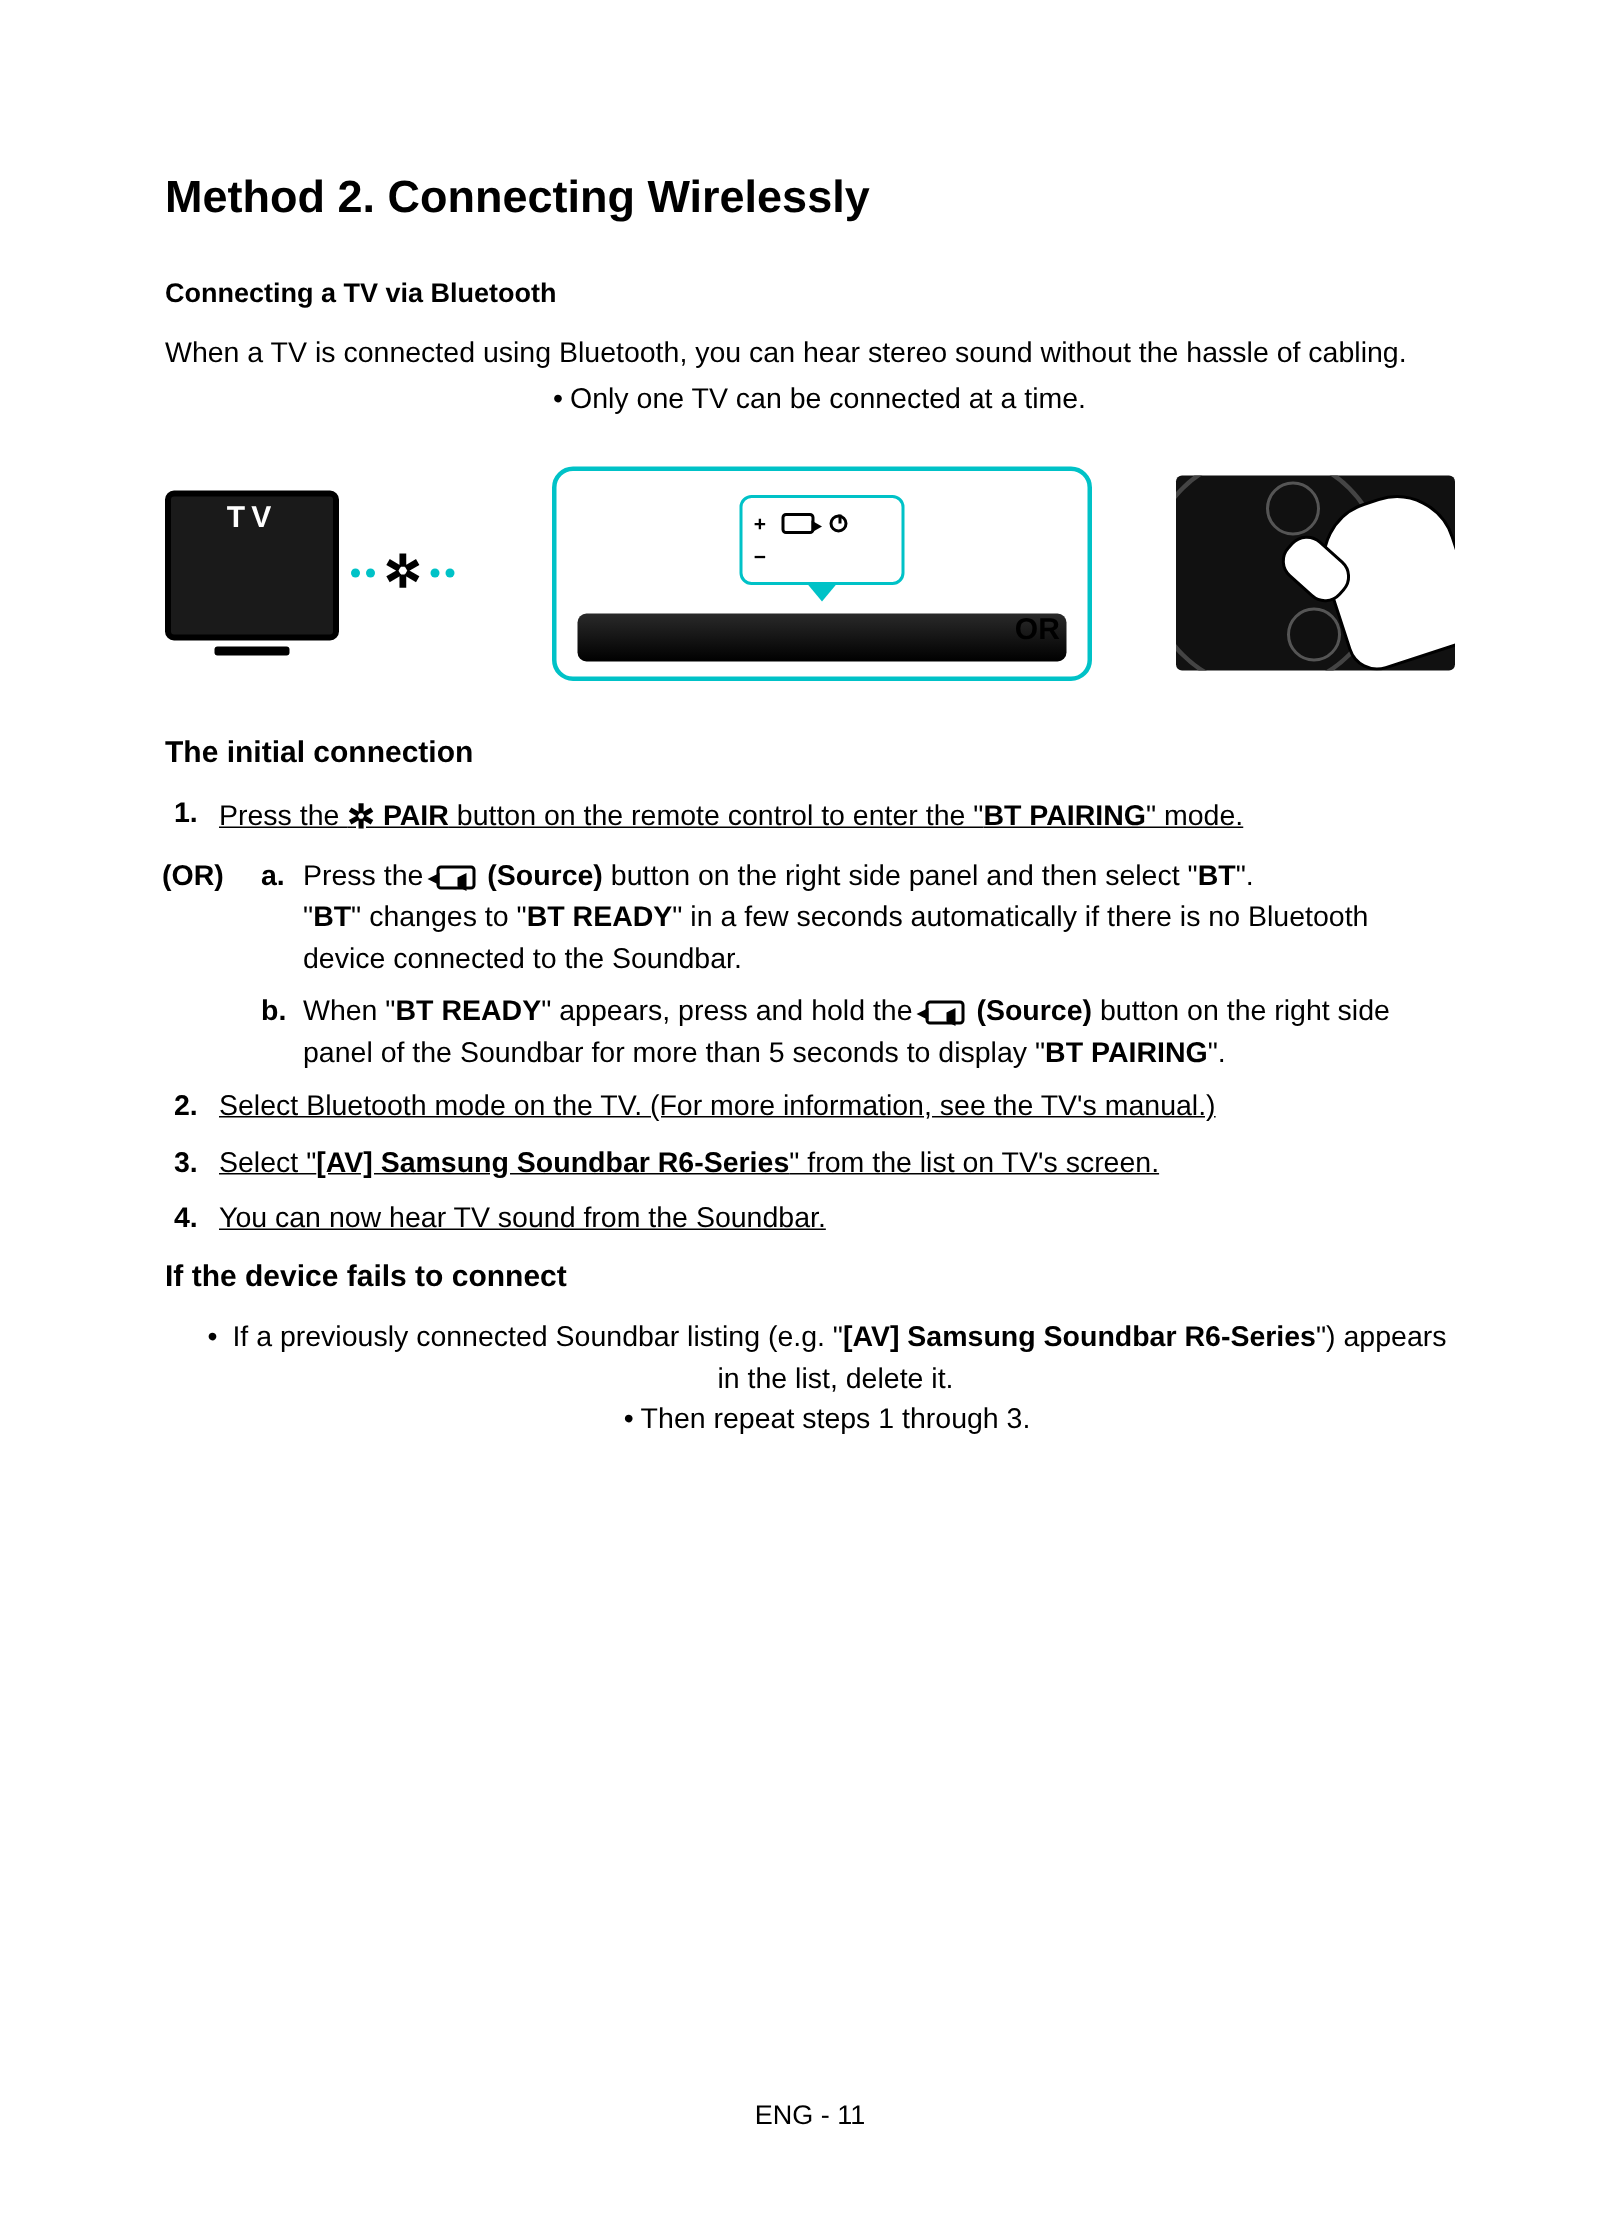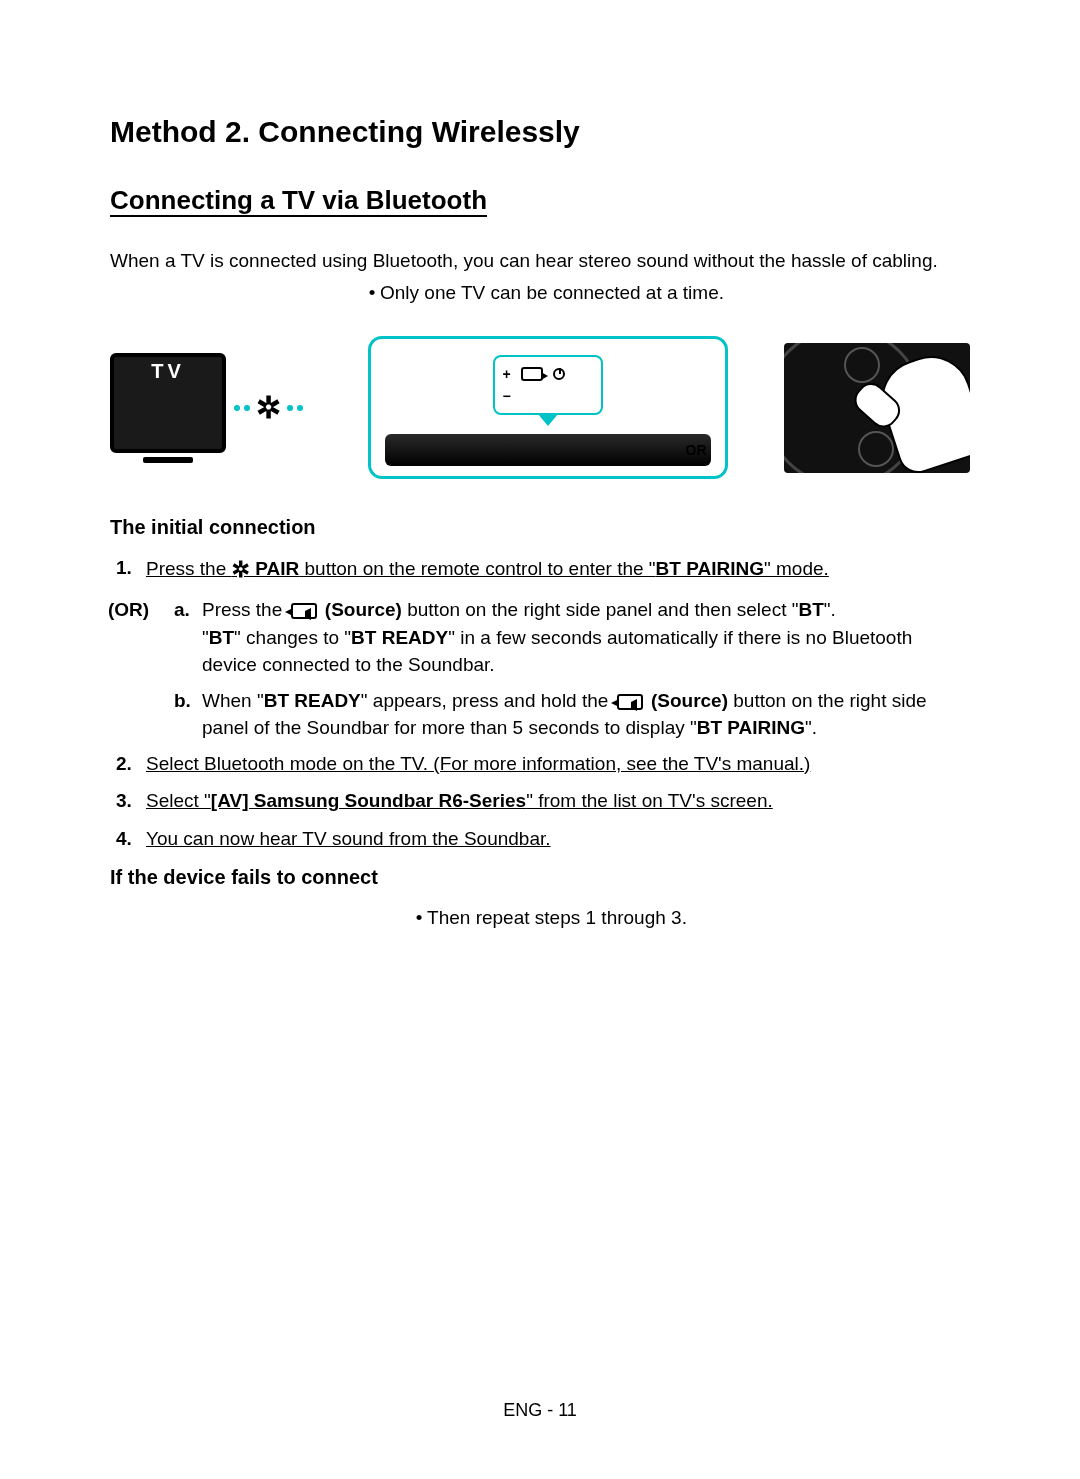--- a/index.html
+++ b/index.html
@@ -13,25 +13,24 @@
     padding: 110px 110px 60px 110px;
     font-size: 19px;
     line-height: 1.45;
   }
   h1.main-title {
     font-size: 30px;
     font-weight: bold;
     margin-bottom: 28px;
   }
   h2.sub-title {
-    font-size: 26px;
+    font-size: 18px;
     font-weight: bold;
-    text-decoration: underline;
     text-underline-offset: 6px;
-    margin-bottom: 28px;
+    margin-bottom: 14px;
   }
   .intro { margin-bottom: 4px; }
   ul.bullets { list-style: none; margin-left: 24px; text-align: center; }
   ul.bullets li::before {
     content: "•";
     display: inline-block;
     width: 16px;
     margin-left: -16px;
   }
   .diagram-row {
@@ -90,21 +89,21 @@
     width:0; height:0; margin:-1px auto 0;
     border-left:10px solid transparent; border-right:10px solid transparent;
     border-top:12px solid #00c2c7;
   }
   .soundbar {
     margin-top: 8px;
     height: 32px;
     background: linear-gradient(#2a2a2a,#000);
     border-radius: 6px;
   }
-  .or-label { position:absolute; right:18px; bottom:16px; font-size:14px; font-weight:bold; }
+  .or-label { position:absolute; right:18px; bottom:16px; font-size:20px; font-weight:bold; }
   
   .finger {
     width: 186px; height: 130px;
     background:#111;
     border-radius:4px;
     position:relative;
     overflow:hidden;
   }
   .finger .ring {
     position:absolute; border:3px solid #444; border-radius:50%;
@@ -242,16 +241,19 @@
 <ol class="steps" start="2" style="counter-reset: step 1;">
   <li>Select Bluetooth mode on the TV. (For more information, see the TV's manual.)</li>
   <li>
     <span>Select "</span><b>[AV] Samsung Soundbar R6-Series</b><span>" from the list on TV's screen.</span>
   </li>
   <li>You can now hear TV sound from the Soundbar.</li>
 </ol>
 
 <h3 class="sec">If the device fails to connect</h3>
 <ul class="bullets" style="margin-left:34px;">
+  <li>
+    <span>If a previously connected Soundbar listing (e.g. "</span><b>[AV] Samsung Soundbar R6-Series</b><span>") appears in the list, delete it.</span>
+  </li>
   <li>Then repeat steps 1 through 3.</li>
 </ul>
 
 <div class="footer">ENG - 11</div>
 
 </body></html>

